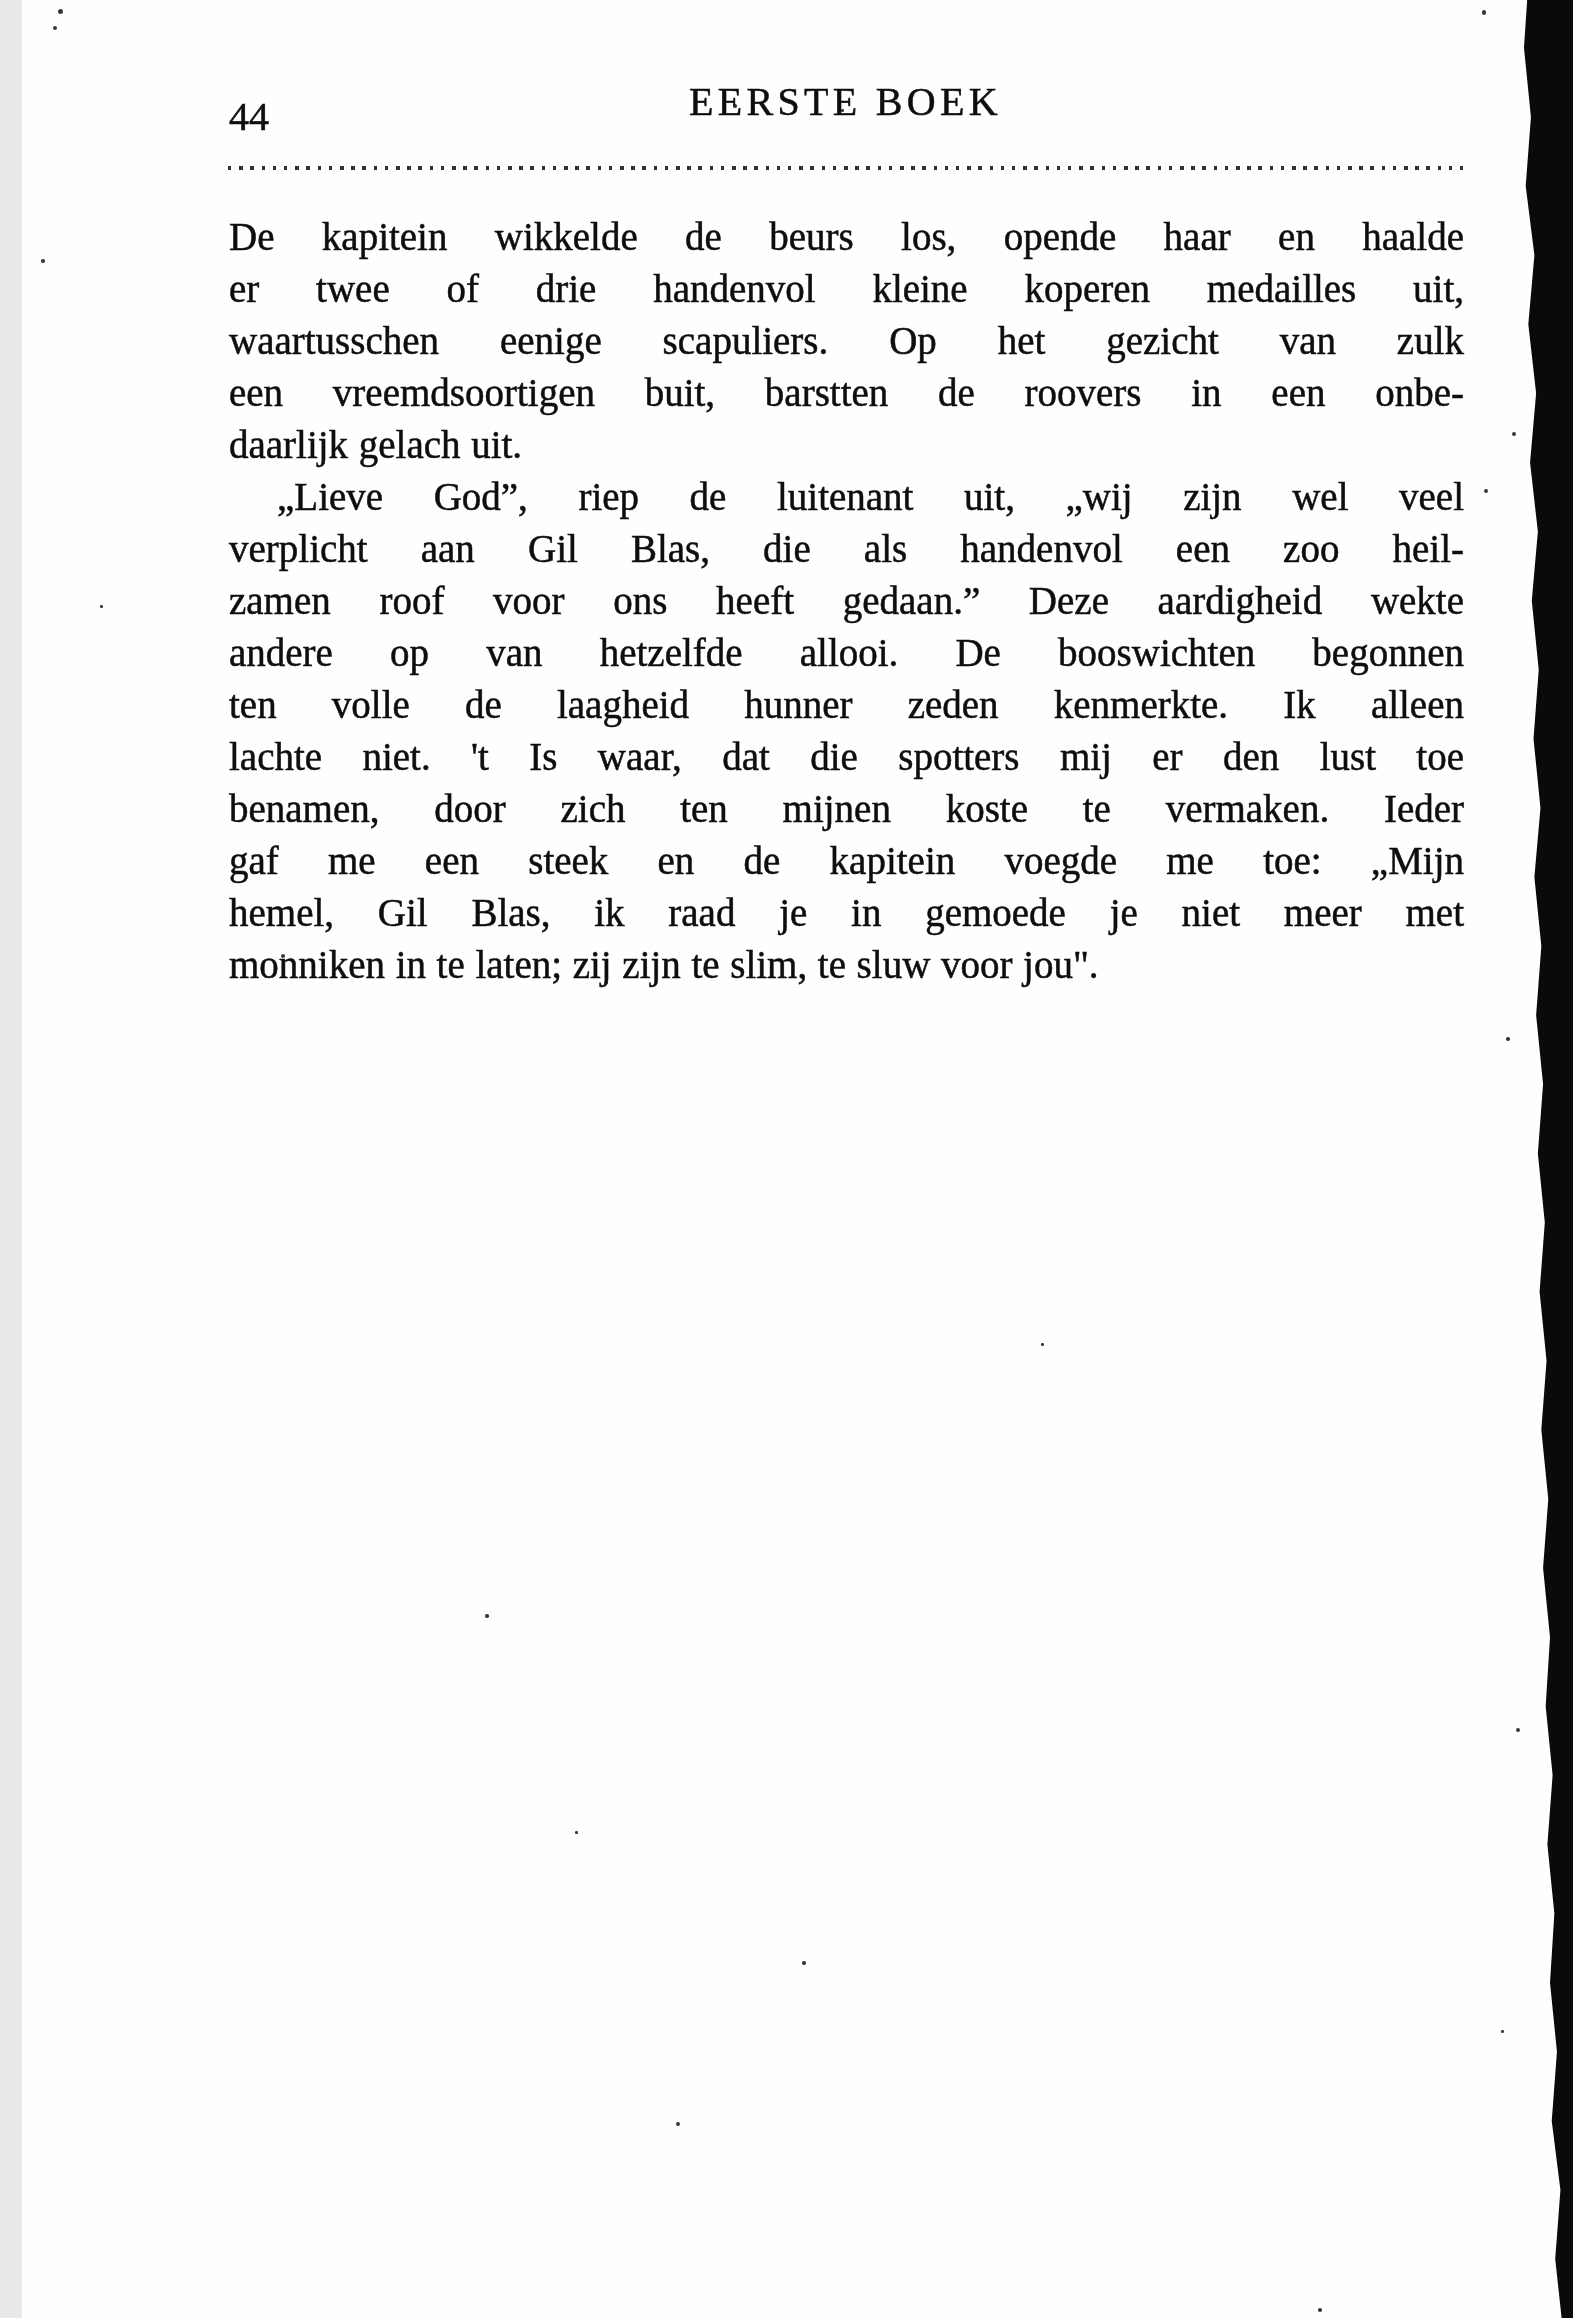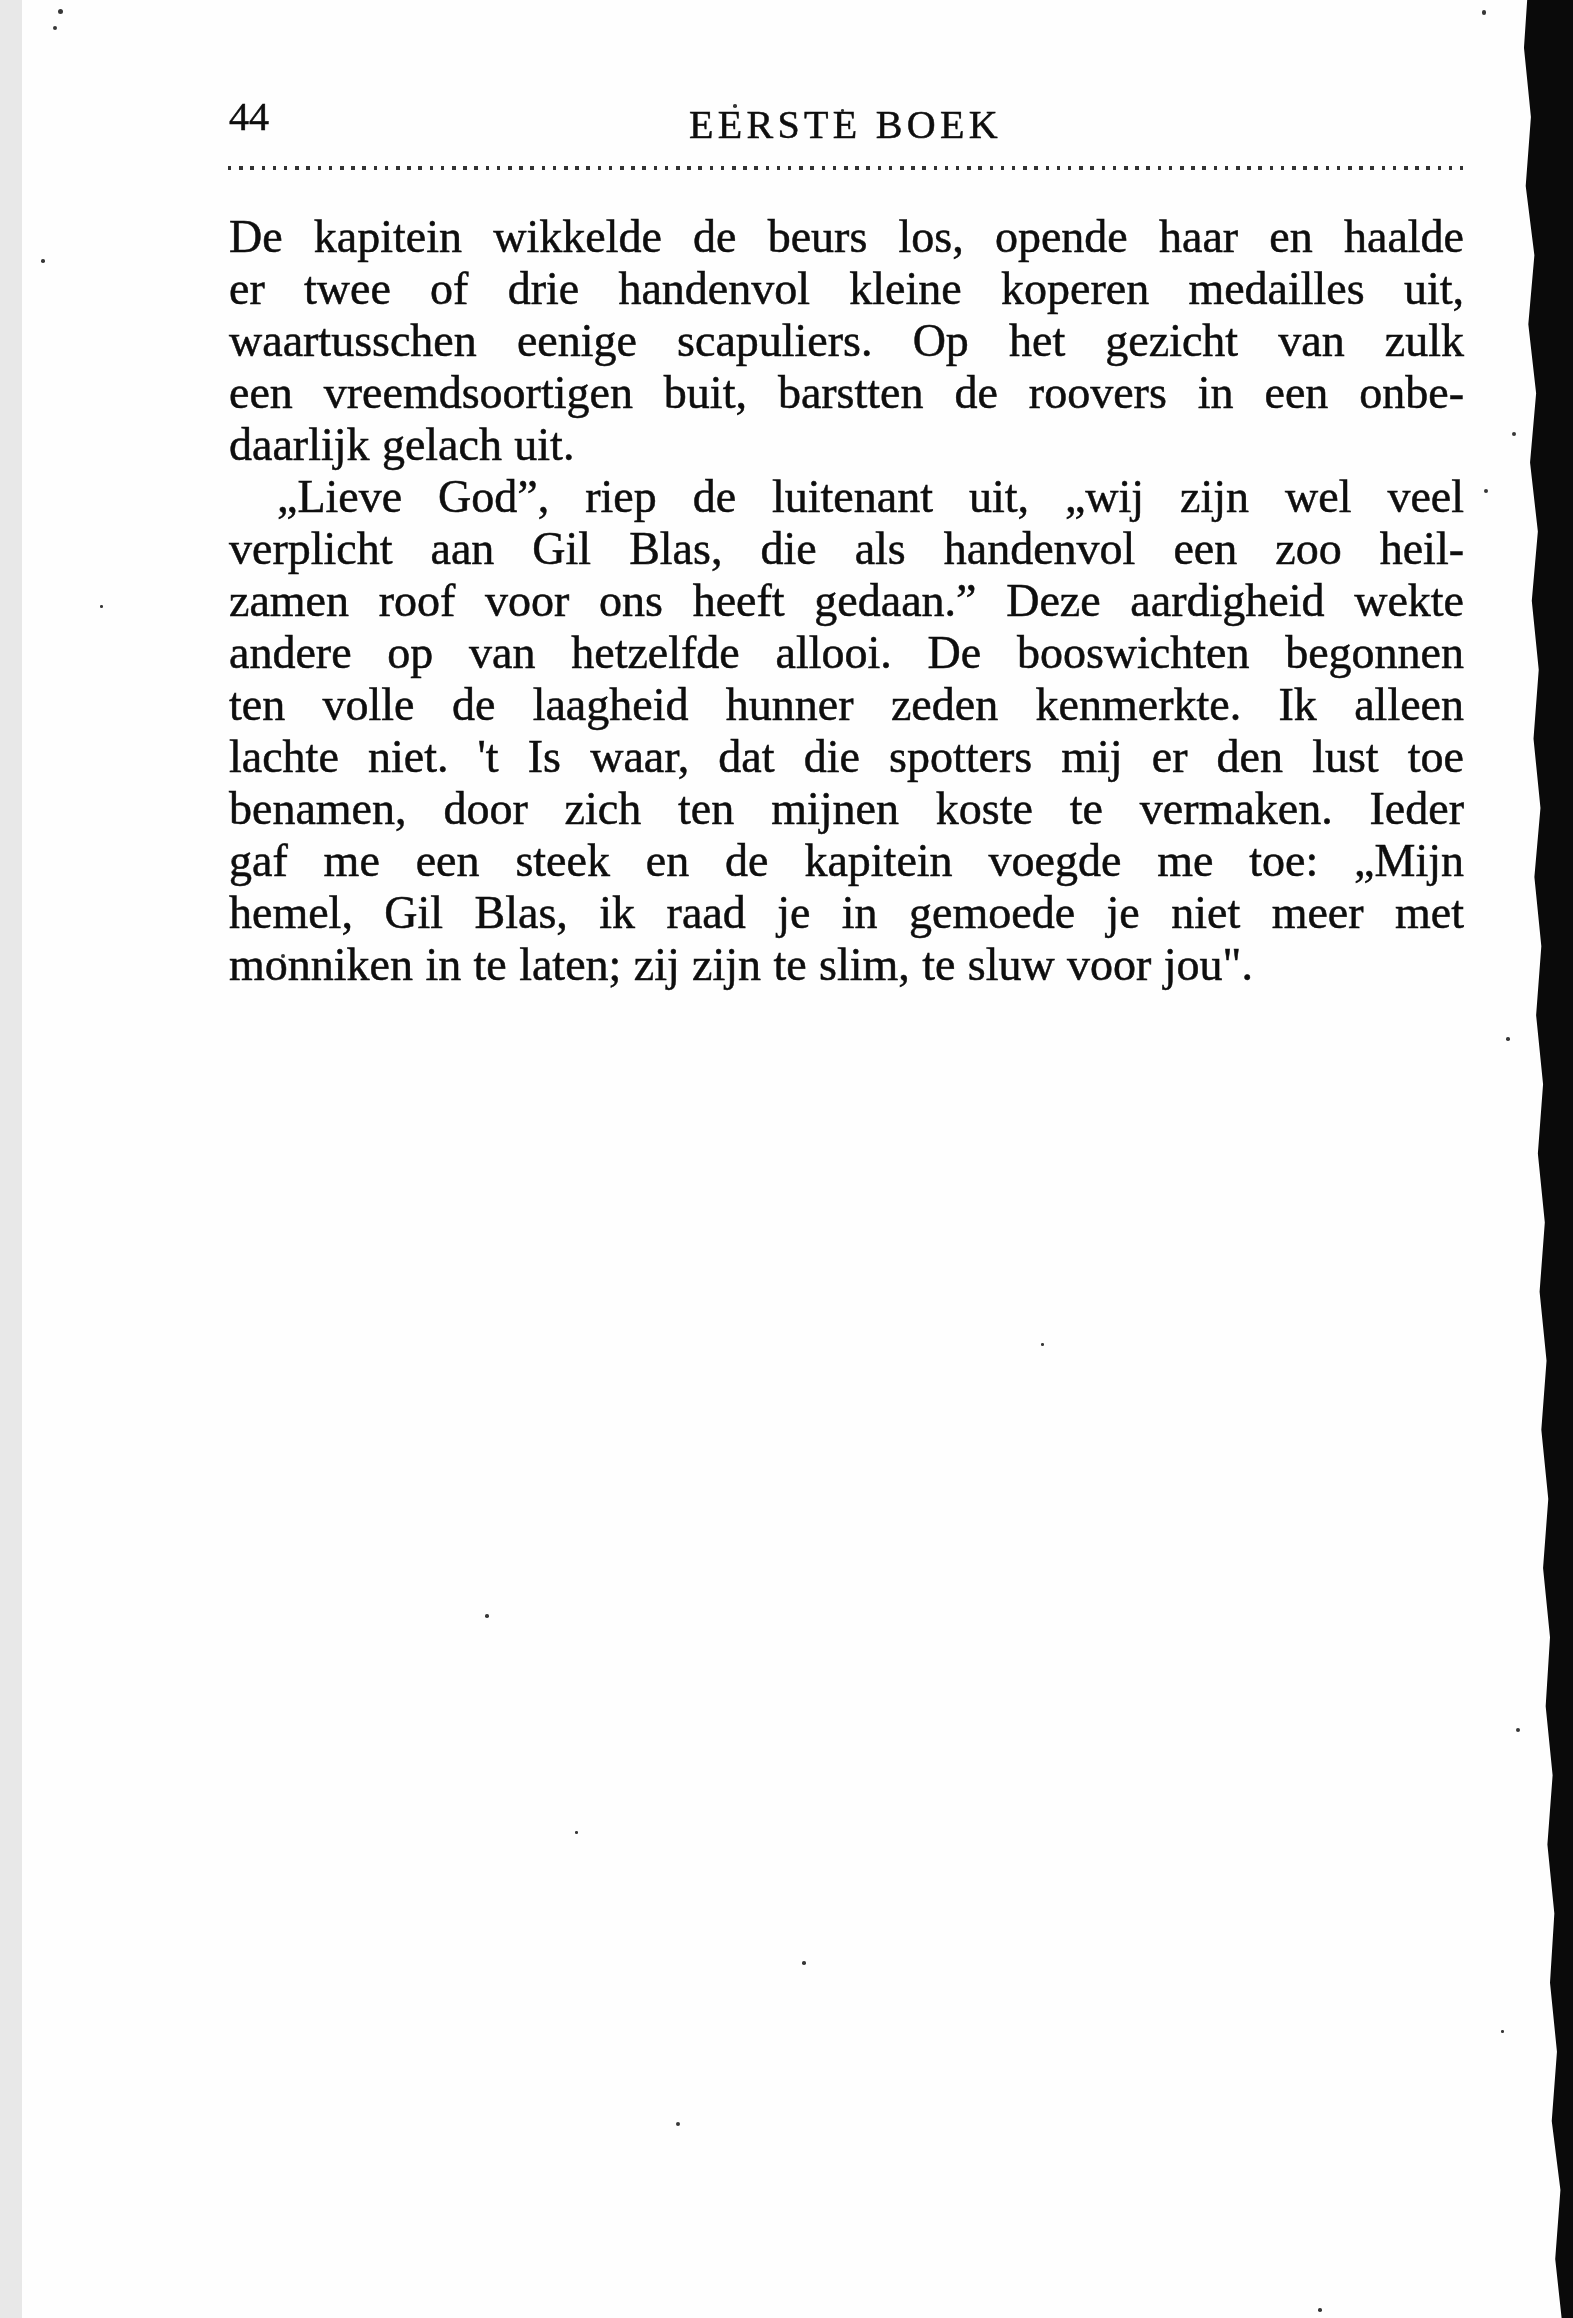--- a/index.html
+++ b/index.html
@@ -22,21 +22,21 @@
     position: absolute;
     left: 207px;
     top: 95px;
     font-size: 40px;
     line-height: 43px;
     -webkit-text-stroke: 0.5px #0e0e0e;
   }
   .header-title {
     position: absolute;
     left: 667px;
-    top: 103px;
+    top: 80px;
     font-size: 40px;
     line-height: 43px;
     letter-spacing: 4.3px;
     -webkit-text-stroke: 0.5px #0e0e0e;
   }
   .dotted-rule {
     position: absolute;
     left: 206px;
     top: 166px;
     width: 1235px;
@@ -47,21 +47,21 @@
     opacity: 0.9;
   }
   
   .text-block {
     position: absolute;
     left: 207px;
     top: 211px;
     width: 1235px;
   }
   .line {
-    font-size: 46px;
+    font-size: 39px;
     line-height: 52px;
     height: 52px;
     white-space: nowrap;
     text-align: justify;
     text-align-last: justify;
     word-spacing: 0.9px;
     -webkit-text-stroke: 0.5px #0e0e0e;
   }
   .line.para-end {
     text-align: center;

